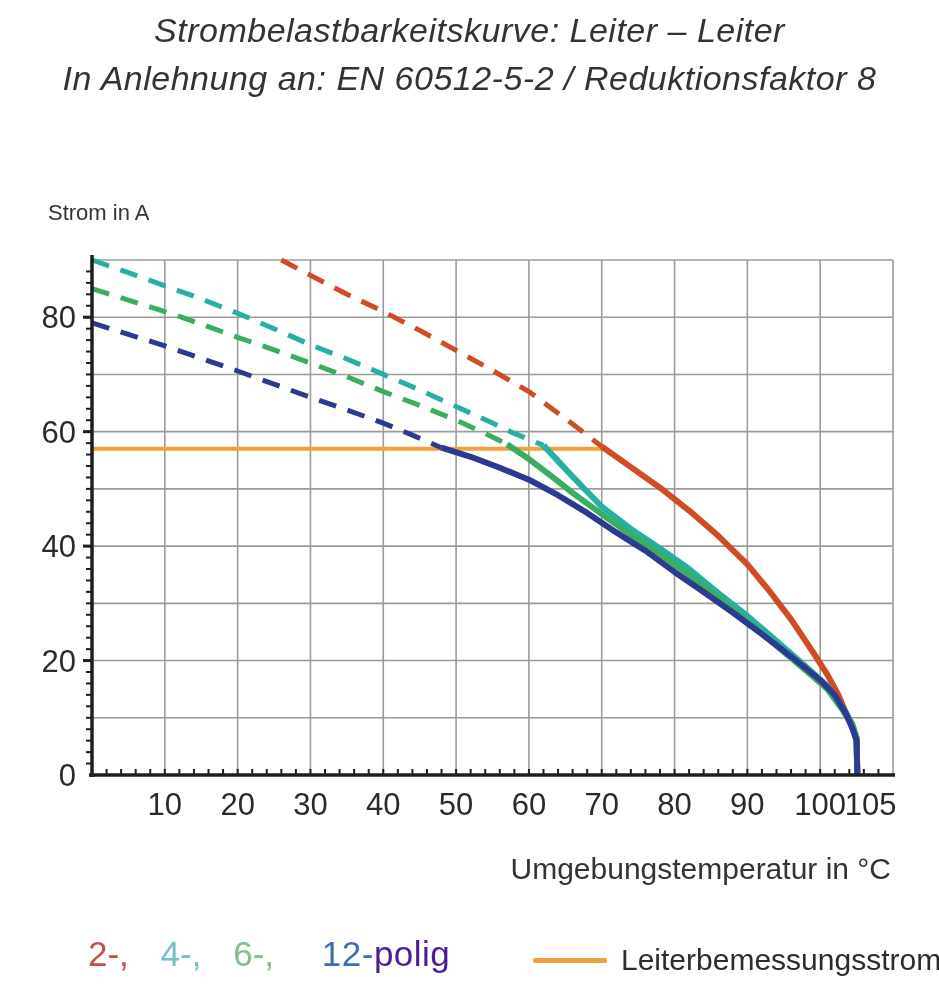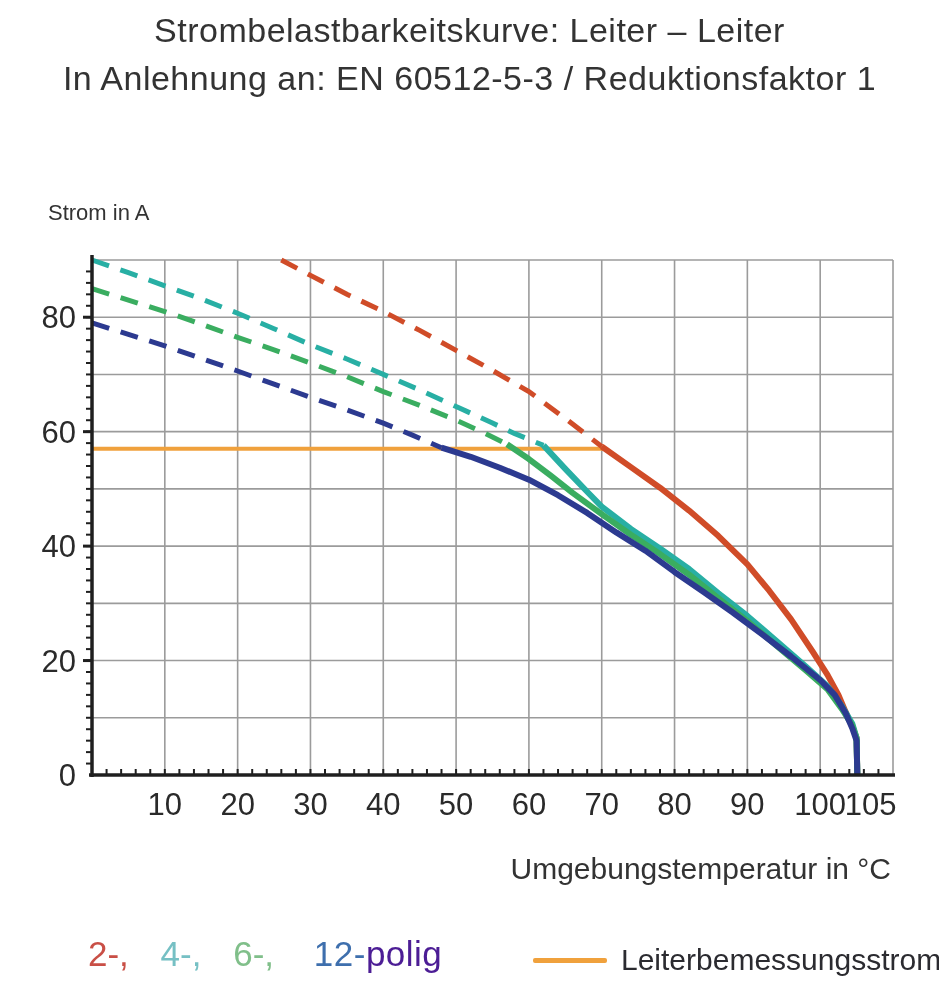--- a/index.html
+++ b/index.html
@@ -2,21 +2,21 @@
 <html><head>
 <meta charset="utf-8">
 <style>
   html,body{margin:0;padding:0;}
   body{
     width:939px;height:1000px;position:relative;background:#ffffff;
     font-family:"Liberation Sans", sans-serif;color:#2d2d2d;overflow:hidden;
   }
   .title-block{
     position:absolute;top:6px;left:0;width:939px;text-align:center;
-    font-size:34px;line-height:48px;color:#333333;letter-spacing:0.5px;
+    font-size:34px;line-height:48px;color:#333333;letter-spacing:0.5px;font-style:italic;
   }
   .y-axis-title{
     position:absolute;left:48px;top:200px;font-size:22px;color:#333333;
   }
   #chart{position:absolute;left:0;top:0;width:939px;height:1000px;}
   .x-axis-title{
     position:absolute;right:48px;top:852px;font-size:30px;color:#333333;
   }
   .legend-left{
     position:absolute;left:88px;top:934px;font-size:35px;white-space:nowrap;
@@ -29,21 +29,21 @@
     gap:14px;height:44px;white-space:nowrap;
   }
   .legend-right .swatch{display:inline-block;width:74px;height:5px;border-radius:2px;}
   .legend-right .rated-label{font-size:30px;color:#2b2b30;}
 </style>
 </head>
 <body>
 
 <div class="title-block">
   <div>Strombelastbarkeitskurve: Leiter – Leiter</div>
-  <div>In Anlehnung an: EN 60512-5-3 / Reduktionsfaktor 1</div>
+  <div>In Anlehnung an: EN 60512-5-2 / Reduktionsfaktor 8</div>
 </div>
 
 <div class="y-axis-title">Strom in A</div>
 
 <svg id="chart" xmlns="http://www.w3.org/2000/svg" viewBox="0 0 939 1000" style="font-family:&quot;Liberation Sans&quot;,sans-serif;">
     <g>
       <line x1="164.8181818181818" y1="260" x2="164.8181818181818" y2="775" stroke="#9b9b9b" stroke-width="1.6"></line>
       <line x1="237.63636363636363" y1="260" x2="237.63636363636363" y2="775" stroke="#9b9b9b" stroke-width="1.6"></line>
       <line x1="310.4545454545455" y1="260" x2="310.4545454545455" y2="775" stroke="#9b9b9b" stroke-width="1.6"></line>
       <line x1="383.27272727272725" y1="260" x2="383.27272727272725" y2="775" stroke="#9b9b9b" stroke-width="1.6"></line>
@@ -210,19 +210,19 @@
       <text x="76" y="328.22222222222223" text-anchor="end" font-size="31" fill="#2a2a2a">80</text>
     </g>
   </svg>
 
 <div class="x-axis-title">Umgebungstemperatur in °C</div>
 
 <div class="legend-left">
   <span class="pole" style="color: rgb(201, 79, 70);">2-,</span>
   <span class="pole" style="color: rgb(118, 192, 196);">4-,</span>
   <span class="pole" style="color: rgb(128, 191, 138);">6-,</span>
-  <span class="pole12-group"><span style="color: rgb(62, 111, 173);">12-</span><span style="color: #4c1d95;">polig</span></span>
+  <span class="pole12-group"><span style="color: rgb(62, 111, 173); margin-left: 8px;">12-</span><span style="color: #4c1d95;">polig</span></span>
 </div>
 
 <div class="legend-right">
   <span class="swatch" style="background: rgb(240, 161, 60);"></span>
   <span class="rated-label">Leiterbemessungsstrom</span>
 </div>
 
 </body></html>

